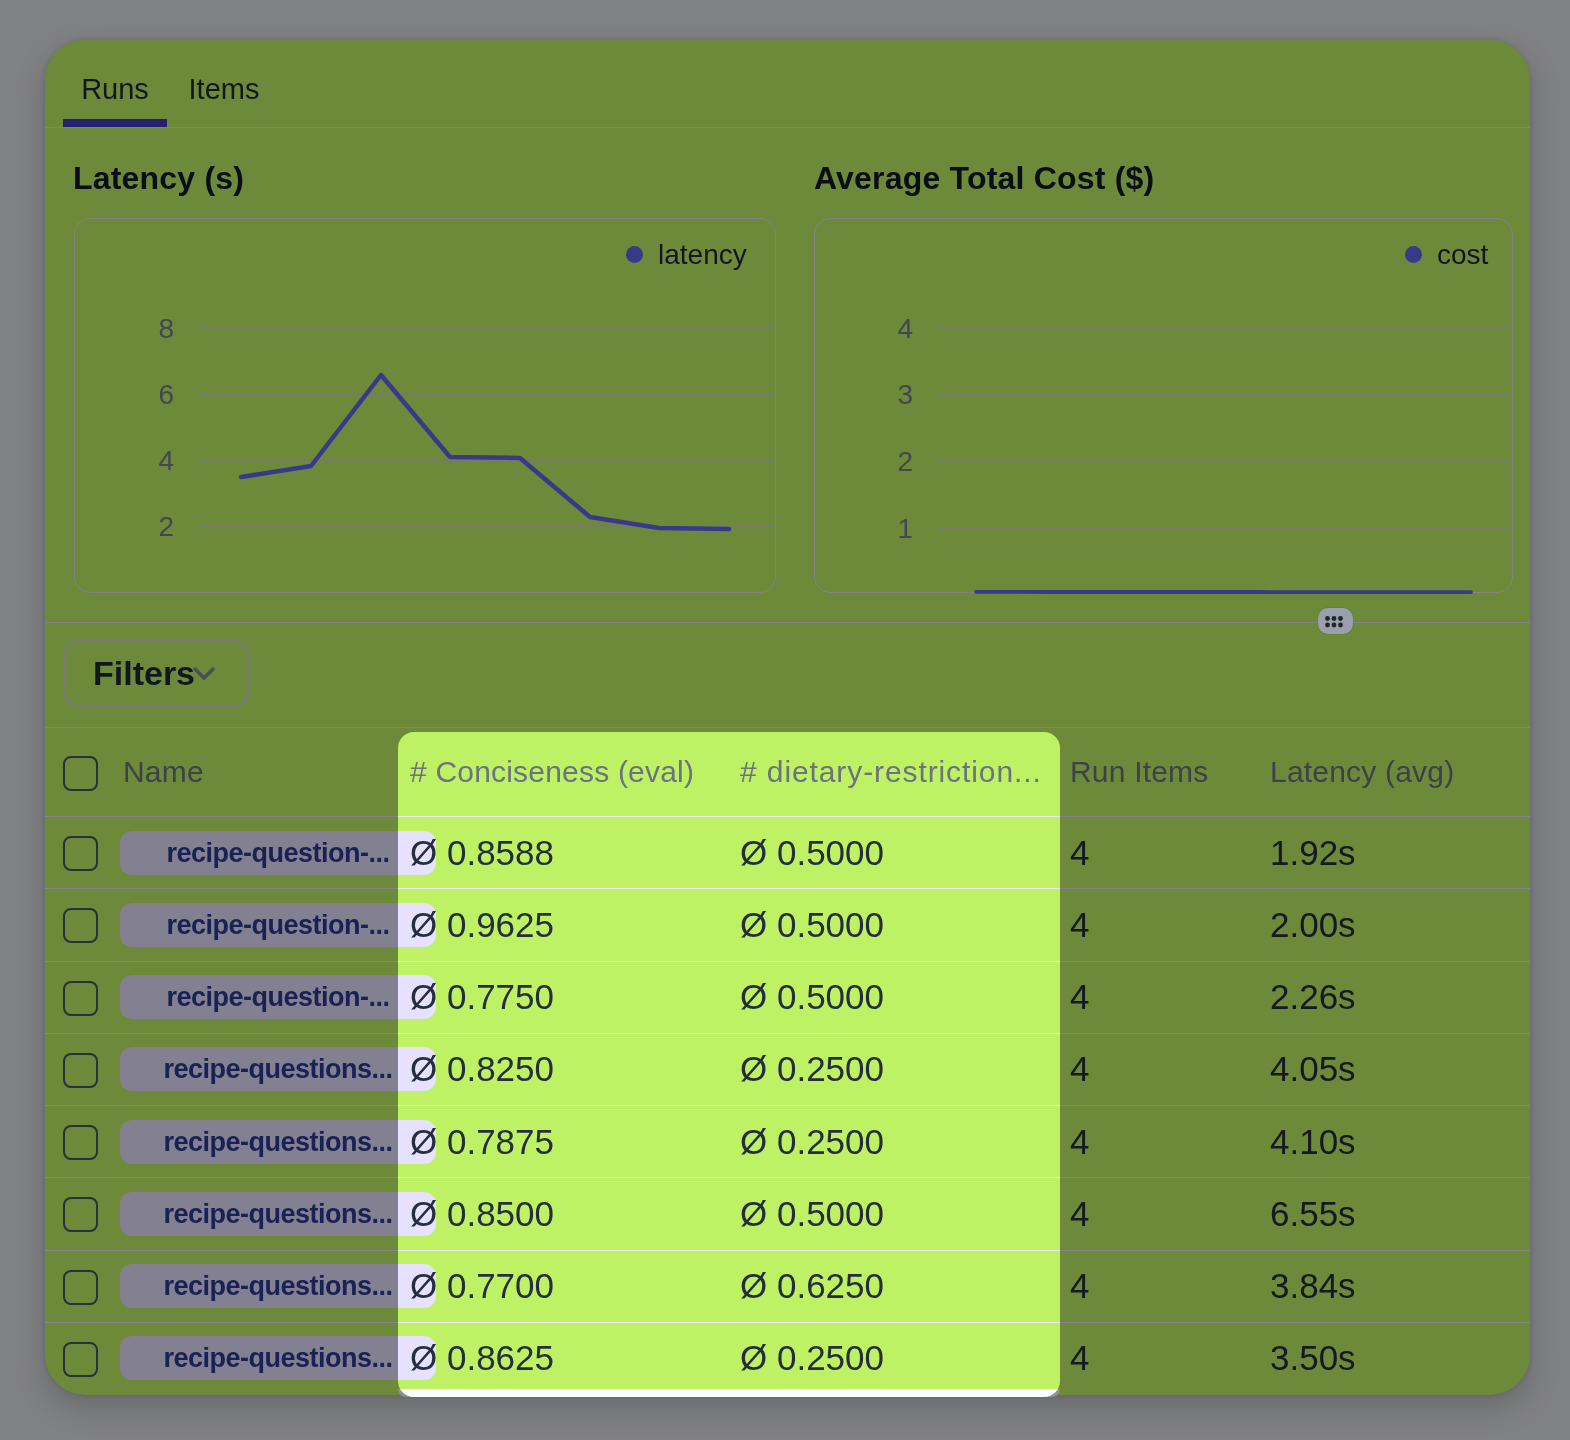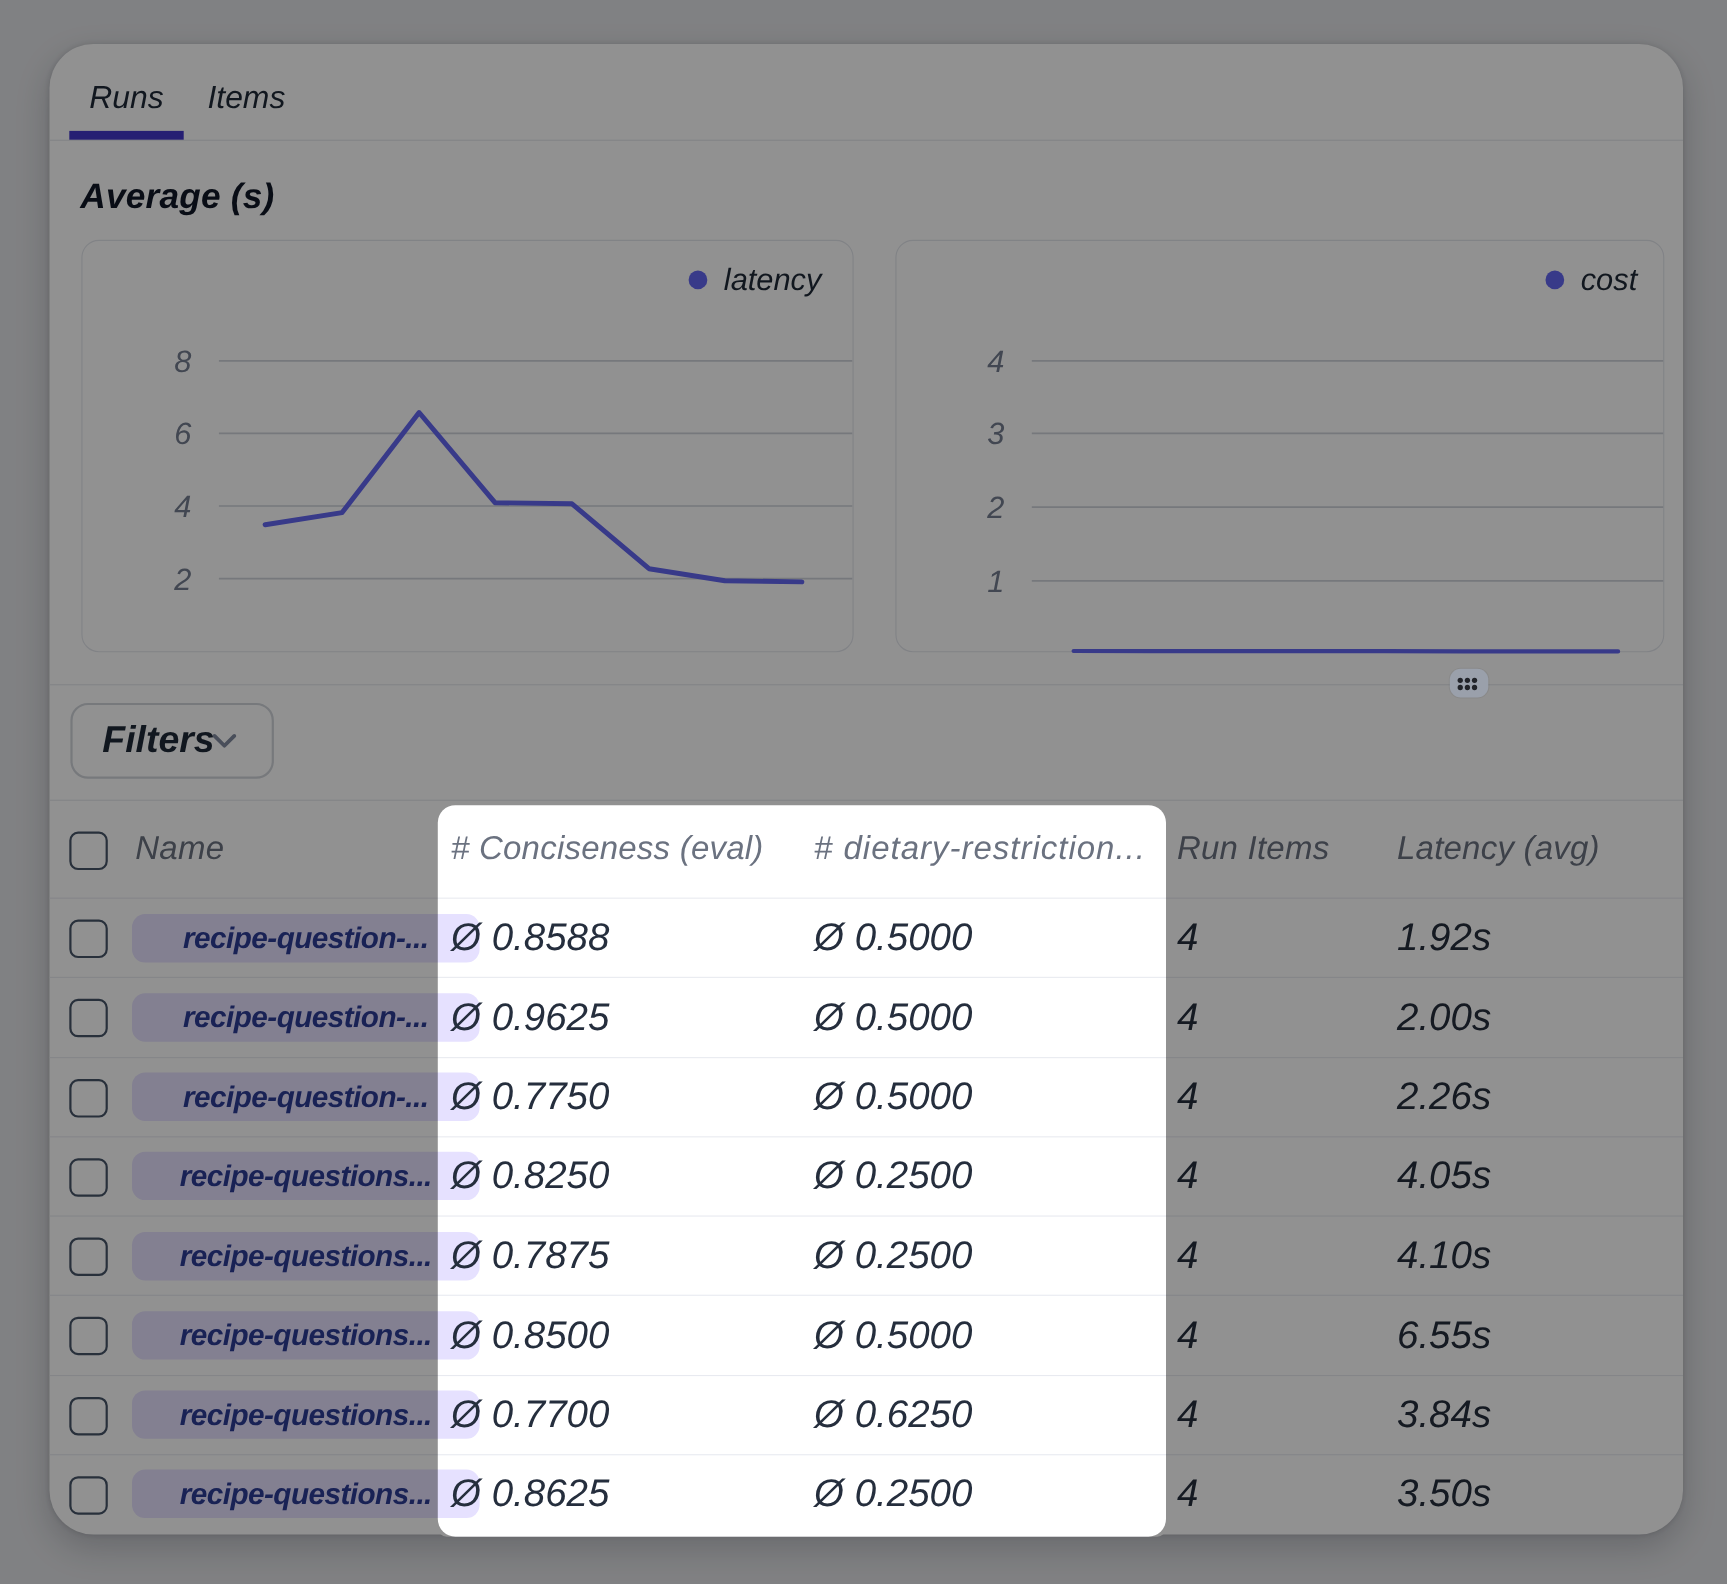--- a/index.html
+++ b/index.html
@@ -1,18 +1,18 @@
 <!DOCTYPE html>
 <html><head>
 <meta charset="utf-8">
 <style>
   * { margin:0; padding:0; box-sizing:border-box; }
   html,body { width:1570px; height:1440px; overflow:hidden; }
   body { background:#e2e3e6; font-family:"Liberation Sans",sans-serif; position:relative; }
-    .card { position:absolute; left:45px; top:40px; width:1485px; height:1355px; background:#ffffff; border-radius:40px; overflow:hidden; box-shadow:0 0 5px rgba(30,35,50,0.15), 0 12px 30px rgba(30,35,50,0.22);font-style:italic; }
+    .card { position:absolute; left:45px; top:40px; width:1485px; height:1355px; background:#bef264; border-radius:40px; overflow:hidden; box-shadow:0 0 5px rgba(30,35,50,0.15), 0 12px 30px rgba(30,35,50,0.22); }
 
   
   .tabs { position:relative; height:88px; border-bottom:1px solid #e5e7eb; }
   .tab { position:absolute; top:0; height:88px; line-height:98px; font-size:29px; font-weight:500; color:#1f2937; text-align:center; }
   .tab.runs { left:18px; width:104px; }
   .tab.items { left:135px; width:88px; }
   .tabline { position:absolute; left:18px; bottom:0; width:104px; height:8px; background:#4338ca; }
 
   
   .charts { position:relative; height:495px; border-bottom:1px solid #e5e7eb; }
@@ -44,21 +44,22 @@
 </head>
 <body>
   <div class="card">
     <div class="tabs">
       <div class="tab runs">Runs</div>
       <div class="tab items">Items</div>
       <div class="tabline"></div>
     </div>
 
     <div class="charts">
-      <div class="ctitle" style="left:28px;">Average (s)</div>
+      <div class="ctitle" style="left:28px;">Latency (s)</div>
+      <div class="ctitle" style="left:769px;">Average Total Cost ($)</div>
 
       <div class="panel" style="left:29px; width:702px;">
         <svg width="700" height="373" viewBox="0 0 700 373">
           <g stroke="#cfd3da" stroke-width="1.5">
             <line x1="124" y1="109" x2="700" y2="109"></line>
             <line x1="124" y1="175" x2="700" y2="175"></line>
             <line x1="124" y1="241" x2="700" y2="241"></line>
             <line x1="124" y1="307" x2="700" y2="307"></line>
           </g>
           <g font-family="Liberation Sans,sans-serif" font-size="28" fill="#757e90" text-anchor="end">

